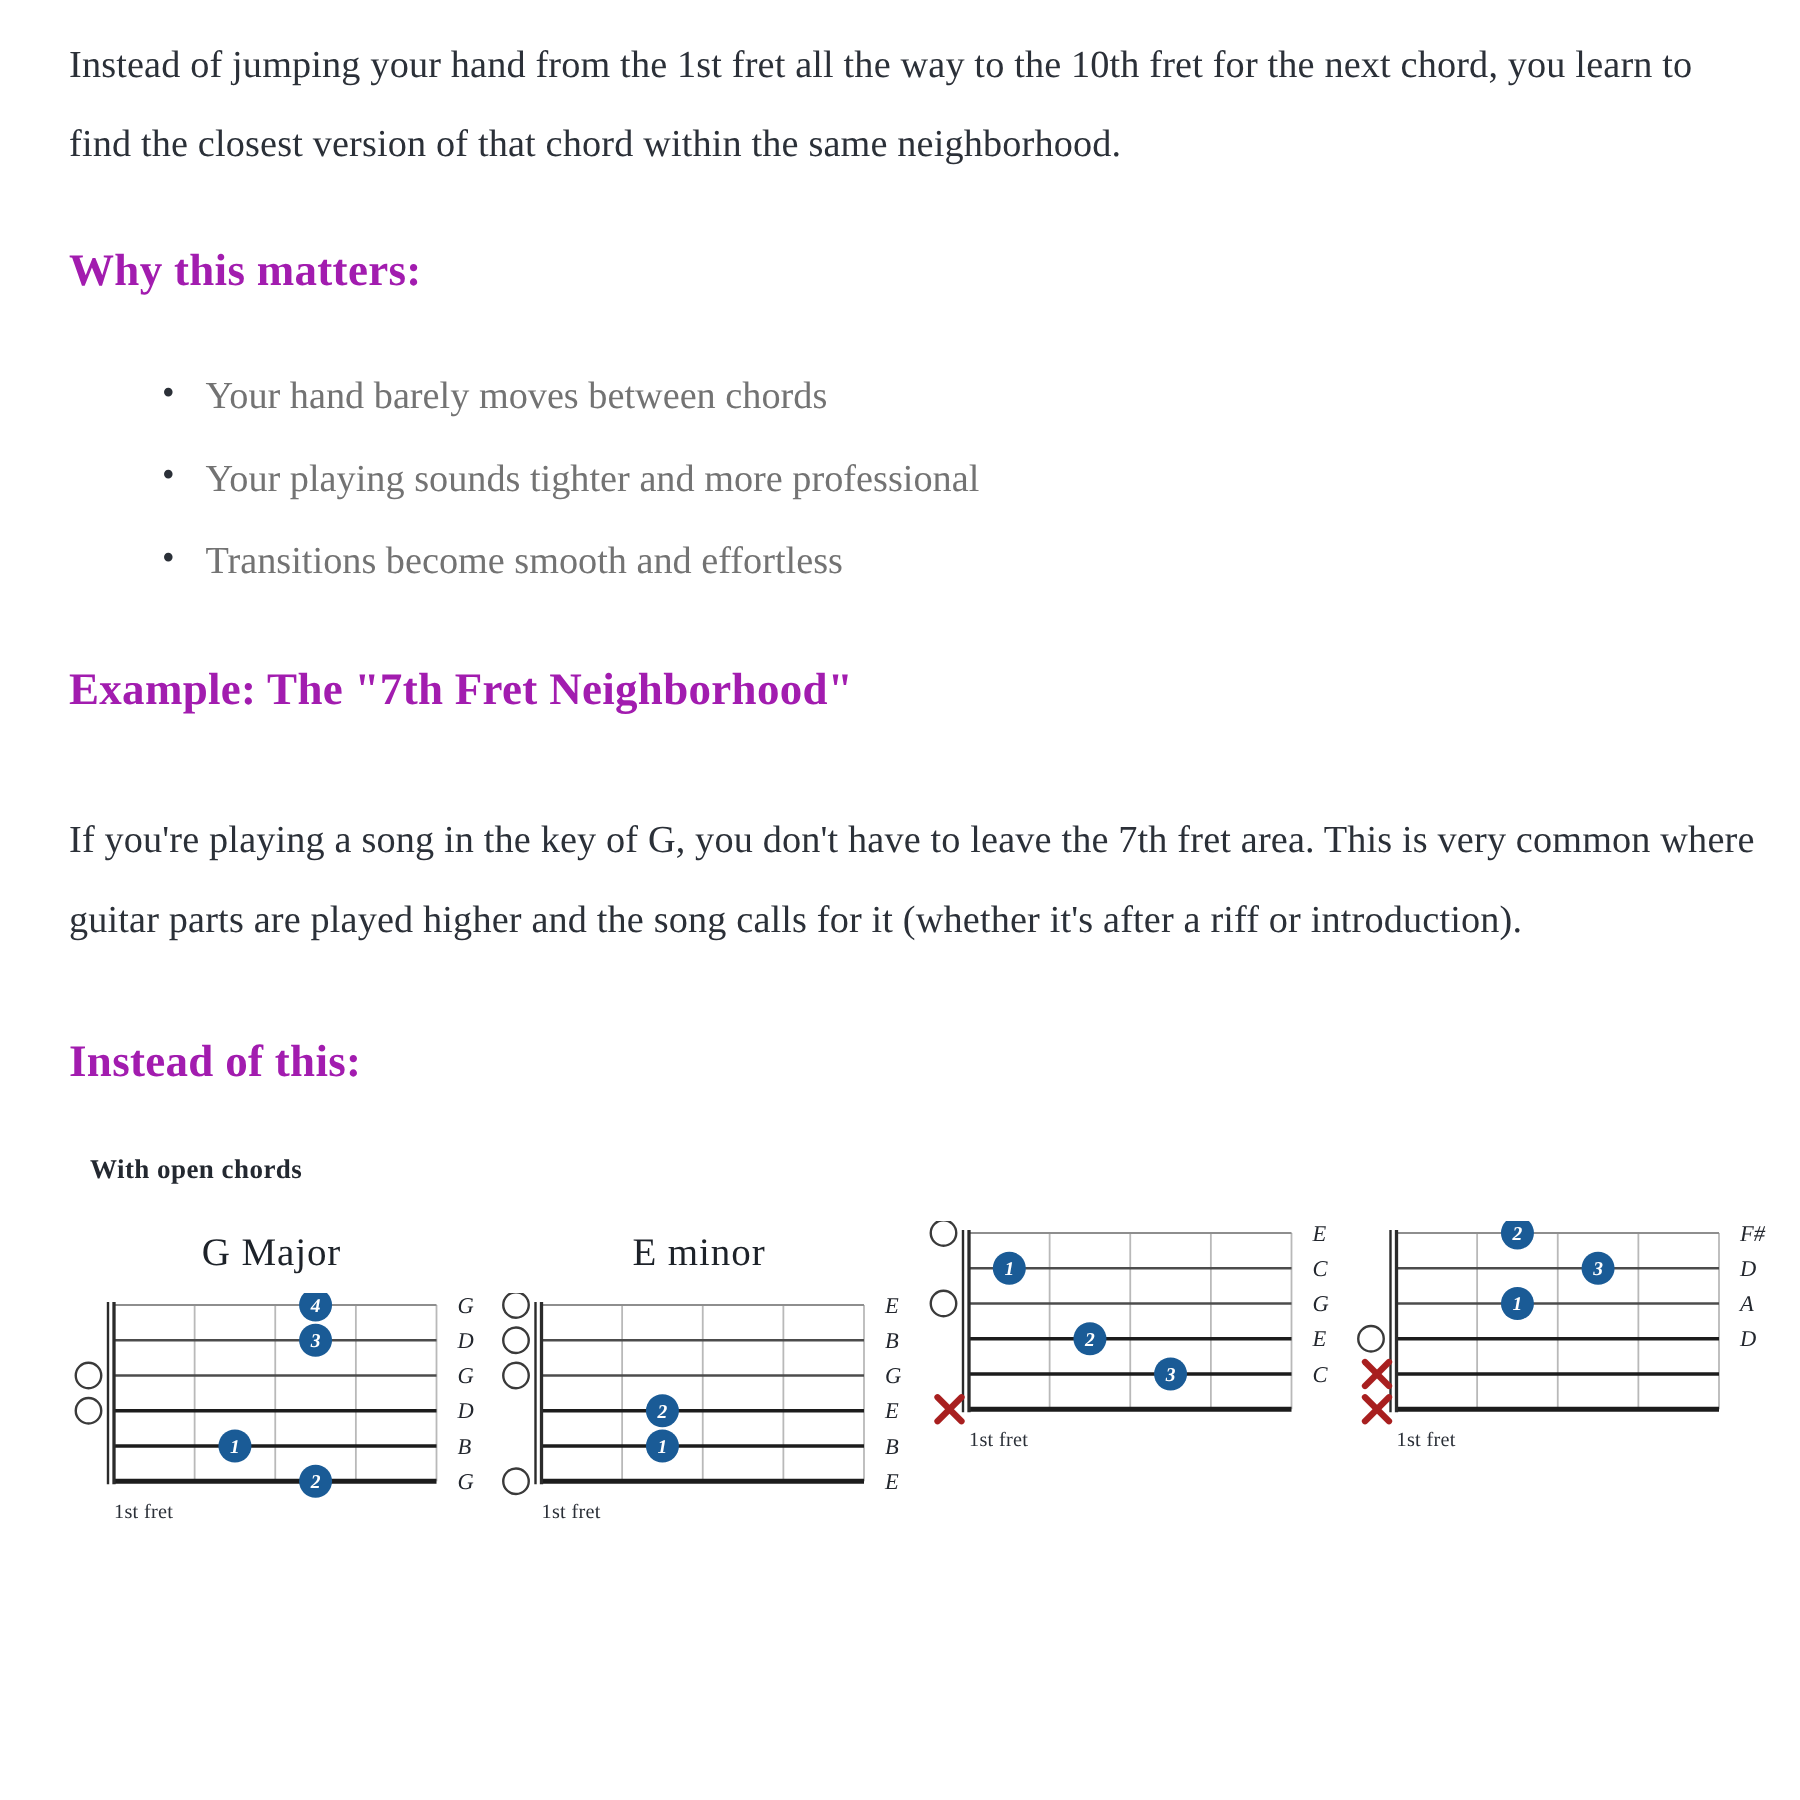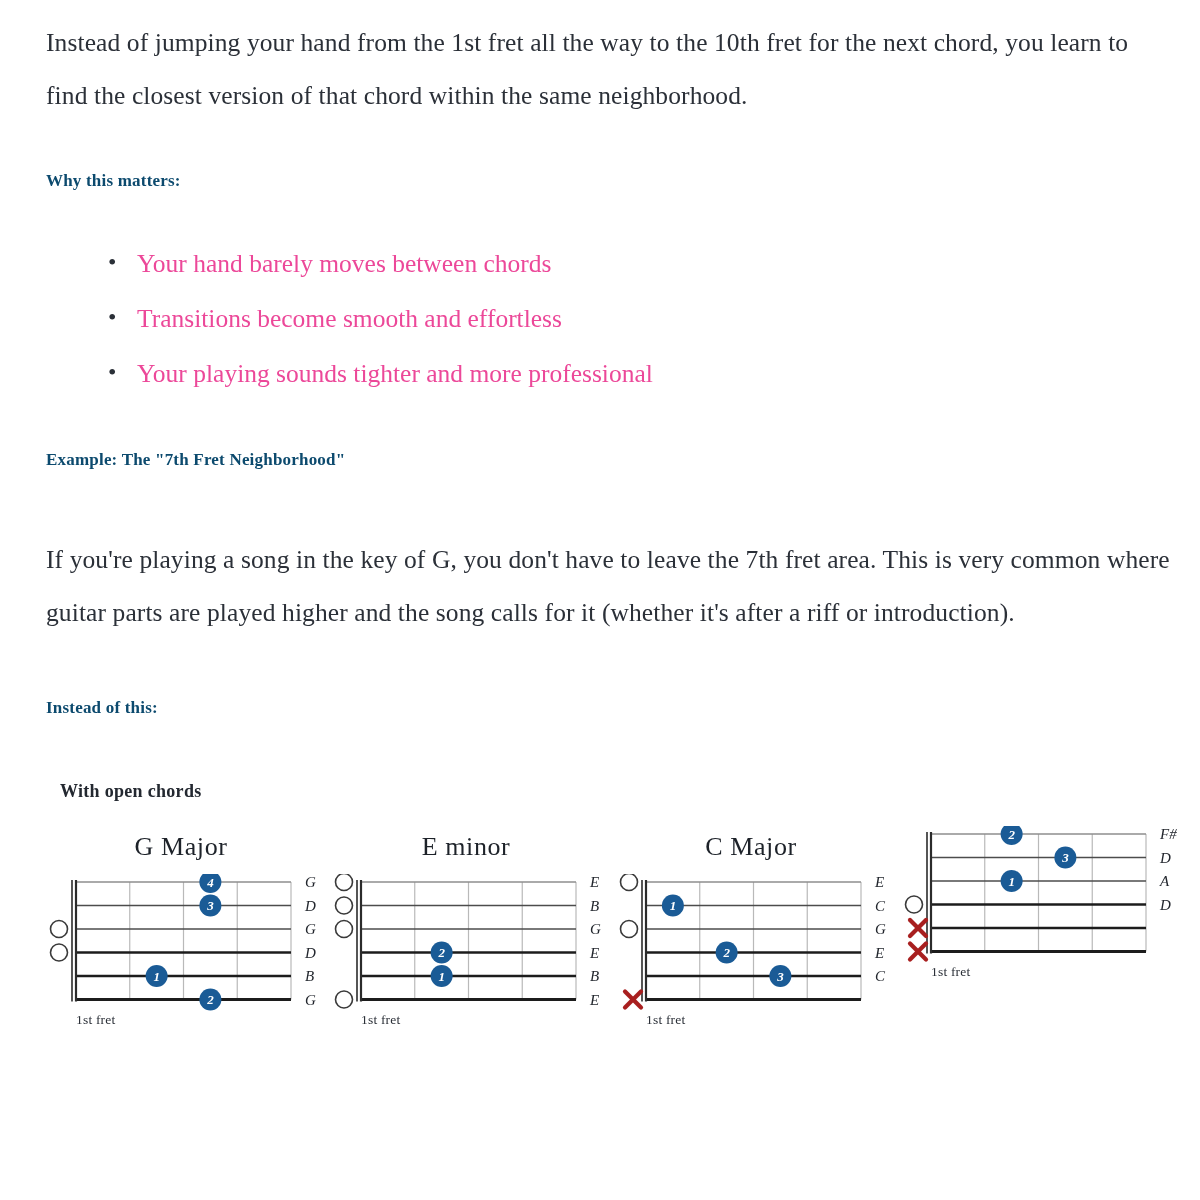--- a/index.html
+++ b/index.html
@@ -31,54 +31,54 @@
     font-size: 25.5px;
     line-height: 53px;
     margin: 0 0 0 0;
     color: #2b3038;
     text-align: left;
     letter-spacing: 0.1px;
   }
   .spacer-lg { height: 42px; }
   .spacer-md { height: 38px; }
   h3.subhead {
-    font-size: 17px;
+    font-size: 30px;
     font-weight: bold;
     margin: 0;
-    color: #0c4a6e;
+    color: #a21caf;
     line-height: 34px;
     letter-spacing: 0.2px;
   }
   ul.benefits {
     margin: 0;
     padding: 0 0 0 62px;
     list-style: none;
   }
   ul.benefits li {
     font-size: 25.5px;
     line-height: 55px;
-    color: #ec4899;
+    color: #737373;
     position: relative;
     padding-left: 29px;
   }
   ul.benefits li::before {
     content: "\2022";
     position: absolute;
     left: 0;
     top: -1px;
     font-size: 24px;
     color: #2b3038;
   }
 
   
   .chords-label {
     font-size: 18px;
     font-weight: bold;
     color: #232830;
-    margin: 12px 0 0 14px;
+    margin: 0 0 0 14px;
     letter-spacing: 0.3px;
   }
   .chord-row {
     position: relative;
     display: flex;
     margin-top: 18px;
   }
   .chord-card {
     position: relative;
     width: 285px;
@@ -134,22 +134,22 @@
     <p class="para">Instead of jumping your hand from the 1st fret all the way to the 10th fret for the next chord, you learn to find the closest version of that chord within the same neighborhood.</p>
 
     <div class="spacer-lg"></div>
 
     <h3 class="subhead">Why this matters:</h3>
 
     <div class="spacer-md"></div>
 
     <ul class="benefits">
       <li>Your hand barely moves between chords</li>
+      <li>Your playing sounds tighter and more professional</li>
       <li>Transitions become smooth and effortless</li>
-      <li>Your playing sounds tighter and more professional</li>
     </ul>
 
     <div class="spacer-lg"></div>
 
     <h3 class="subhead">Example: The "7th Fret Neighborhood"</h3>
 
     <div style="height:56px"></div>
 
     <p class="para">If you're playing a song in the key of G, you don't have to leave the 7th fret area. This is very common where guitar parts are played higher and the song calls for it (whether it's after a riff or introduction).</p>
 
@@ -238,21 +238,20 @@
               </g>
               <g>
                 <circle cx="110.625" cy="102" r="11" fill="#1a5b96"></circle>
                 <text x="110.625" y="106.5" text-anchor="middle" class="finger-num">1</text>
               </g>
             </svg>
             <div class="fret-label">1st fret</div>
           </div>
         </div>
         <div class="chord-card">
-          <div class="chord-title">C Major</div>
           <div class="diagram">
             <svg width="285" height="150" viewBox="0 0 285 150">
               <line x1="83.75" y1="8" x2="83.75" y2="125.5" stroke="#b9b9b9" stroke-width="1.2"></line>
               <line x1="137.5" y1="8" x2="137.5" y2="125.5" stroke="#b9b9b9" stroke-width="1.2"></line>
               <line x1="191.25" y1="8" x2="191.25" y2="125.5" stroke="#b9b9b9" stroke-width="1.2"></line>
               <line x1="245" y1="8" x2="245" y2="125.5" stroke="#b9b9b9" stroke-width="1.2"></line>
               <line x1="30" y1="8" x2="245" y2="8" stroke="#8e8e8e" stroke-width="1.3"></line>
               <line x1="30" y1="31.5" x2="245" y2="31.5" stroke="#4c4c4c" stroke-width="1.7"></line>
               <line x1="30" y1="55" x2="245" y2="55" stroke="#4c4c4c" stroke-width="1.7"></line>
               <line x1="30" y1="78.5" x2="245" y2="78.5" stroke="#1c1c1c" stroke-width="2.3"></line>

